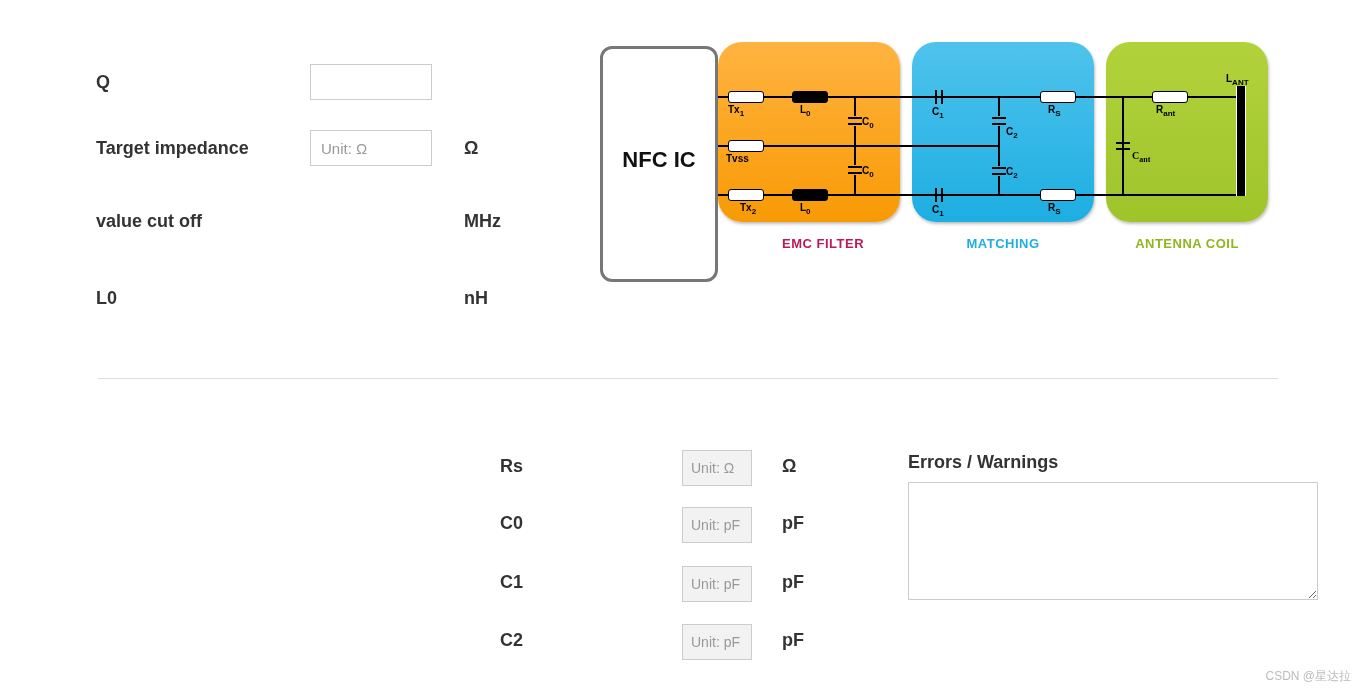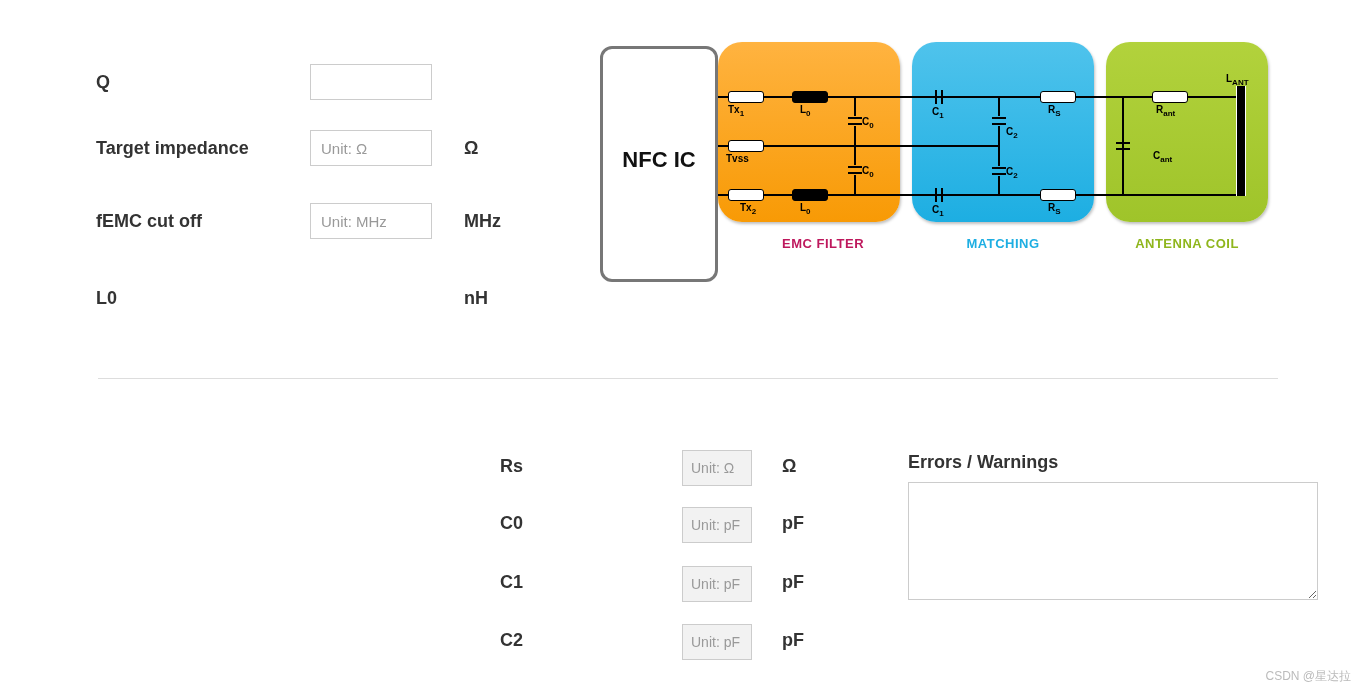--- a/index.html
+++ b/index.html
@@ -159,22 +159,21 @@
     <span class="param-label">Q</span>
     <input class="param-input" placeholder="" style="">
     <span class="param-unit"></span>
   </div>
   <div class="param-row" style="top:128px;">
     <span class="param-label">Target impedance</span>
     <input class="param-input" placeholder="Unit: Ω" style="">
     <span class="param-unit">Ω</span>
   </div>
   <div class="param-row" style="top:201px;">
-    <span class="param-label">fEMC cut off</span>
-    <input class="param-input" placeholder="Unit: MHz" style="">
+    <span class="param-label">value cut off</span>
     <span class="param-unit">MHz</span>
   </div>
   <div class="param-row" style="top:278px;">
     <span class="param-label">L0</span>
     <span class="param-unit">nH</span>
   </div>
 
   <div class="diagram-area">
     <div class="nfc-ic-box">
       <div class="nfc-ic-label">NFC IC</div>
@@ -234,21 +233,21 @@
 
     <div class="comp-resistor" style="left:440px; top:53px;"></div>
     <div class="clabel" style="left:448px; top:66px;"><span>R</span><sub>S</sub></div>
     <div class="comp-resistor" style="left:440px; top:151px;"></div>
     <div class="clabel" style="left:448px; top:164px;"><span>R</span><sub>S</sub></div>
 
     <div class="wire-v" style="left:522px; top:58px; height:100px;"></div>
     <div class="comp-resistor" style="left:552px; top:53px;"></div>
     <div class="clabel" style="left:556px; top:66px;"><span>R</span><sub>ant</sub></div>
     <div class="cap-v" style="left:516px; top:101px;"></div>
-    <div class="clabel" style="left:553px; top:112px;"><span>C</span><sub>ant</sub></div>
+    <div class="clabel" style="left:532px; top:112px;font-family:Liberation Serif, serif;"><span>C</span><sub>ant</sub></div>
 
     <div class="lant-bar" style="left:636px; top:48px;"></div>
     <div class="clabel" style="left:626px; top:35px;"><span>L</span><sub>ANT</sub></div>
   </div>
 
   <div class="hr" style="top:378px;"></div>
 
 
 
   <div class="out-row" style="top:446px;">

